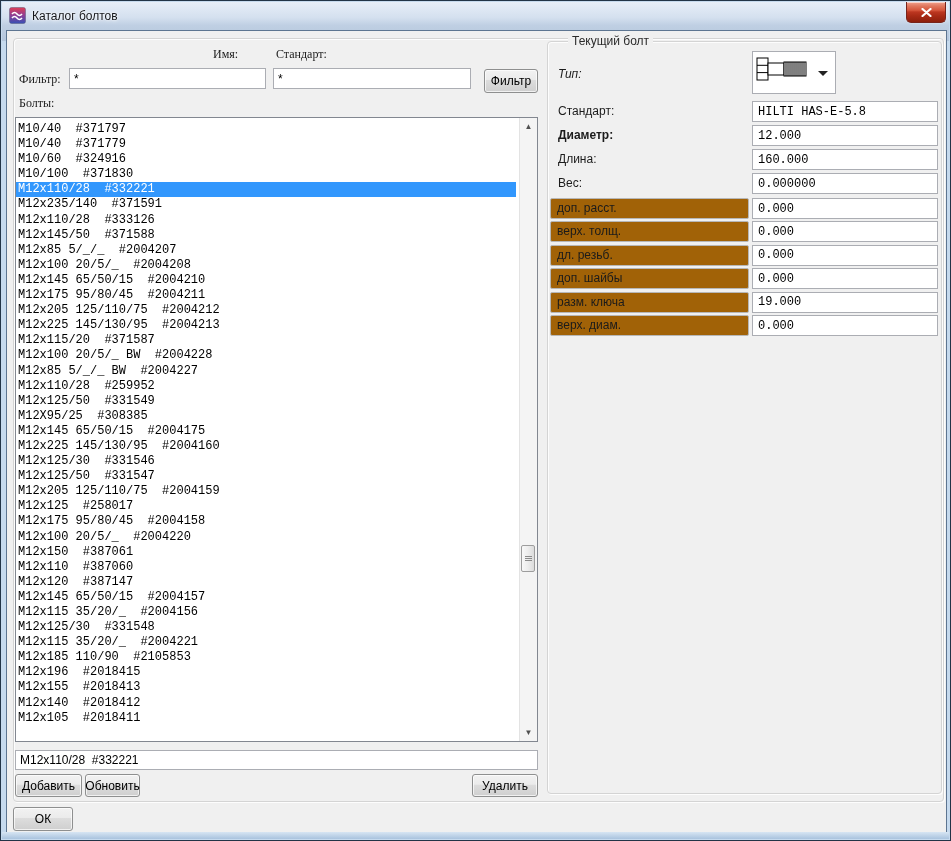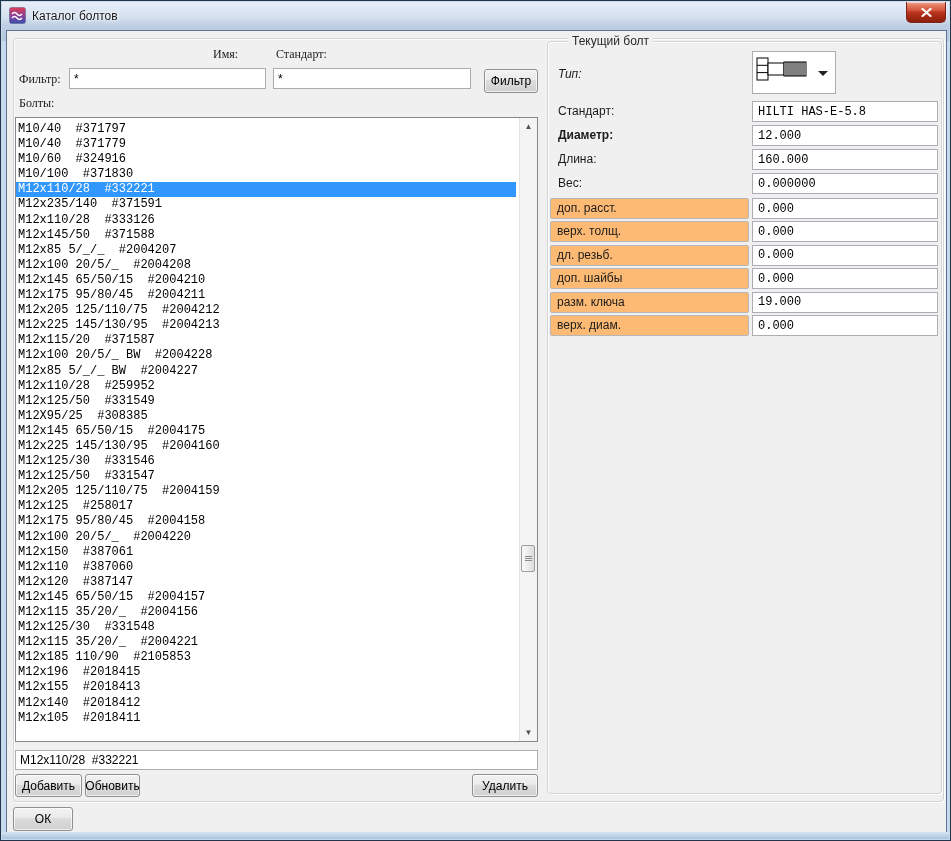--- a/index.html
+++ b/index.html
@@ -56,21 +56,21 @@
             display:flex;align-items:center;justify-content:center;}
   .grip{width:7px;height:1px;background:#8a8a8a;box-shadow:0 2px 0 #8a8a8a,0 -2px 0 #8a8a8a;}
   
   .groupbox{position:absolute;left:540px;top:10px;width:395px;height:753px;box-sizing:border-box;
             border:1px solid #d4d4d4;border-radius:4px;
             box-shadow:1px 1px 0 #fdfdfd, inset 1px 1px 0 #fdfdfd;}
   .group-legend{position:absolute;top:-8px;left:8px;background:#f0f0f0;padding:0 4px;
                 color:#2b2b2b;margin-left:12px;}
   .field-label{position:absolute;left:10px;white-space:nowrap;}
   .field-label-box{position:absolute;left:2px;width:199px;height:21px;box-sizing:border-box;
-                   border:1px solid #b7b7b7;border-radius:2px;background:#fdba74;
+                   border:1px solid #b7b7b7;border-radius:2px;background:#a16207;
                    padding:2px 6px;white-space:nowrap;}
   .field-value{position:absolute;left:204px;width:186px;height:21px;box-sizing:border-box;
                border:1px solid #abadb3;background:#fff;padding:1px 5px;
                font-family:Liberation Mono, monospace;font-size:12px;color:#000;outline:none;}
   
   .type-combo{position:absolute;left:204px;top:9px;width:84px;height:43px;box-sizing:border-box;
               border:1px solid #abadb3;background:#fff;cursor:default;}
   .combo-arrow{position:absolute;right:7px;top:19px;width:0;height:0;
                border-left:5px solid transparent;border-right:5px solid transparent;
                border-top:5px solid #222;}

